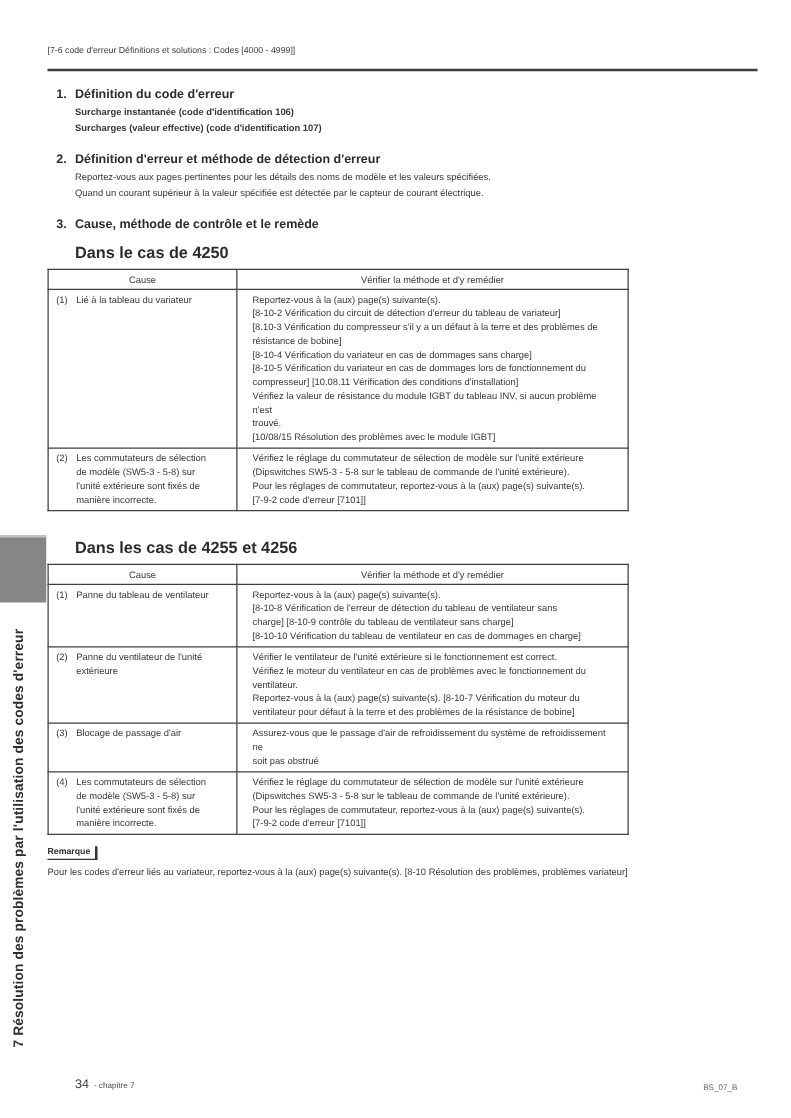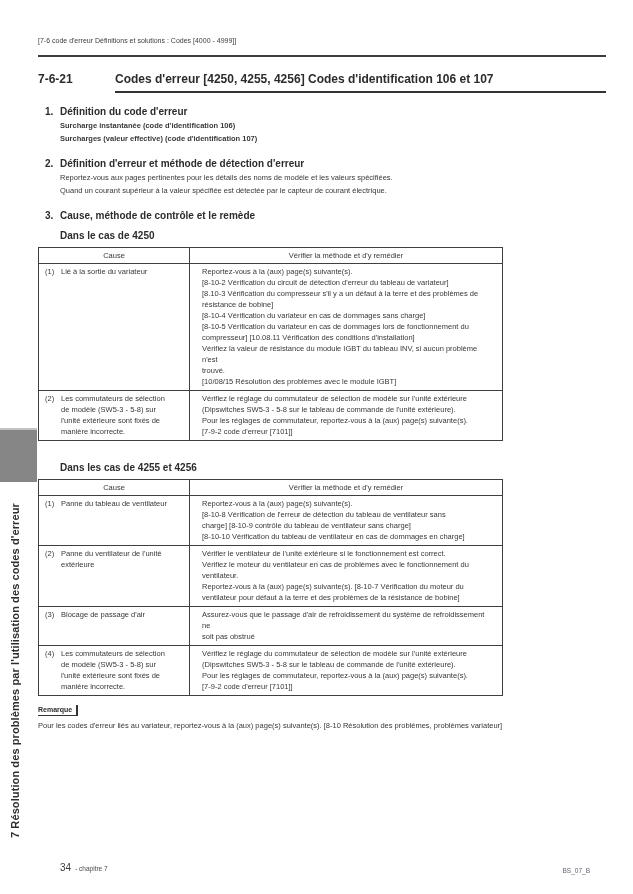--- a/index.html
+++ b/index.html
@@ -23,21 +23,21 @@
   .main-heading .mh-title { flex:1; font-size:12px; font-weight:bold; color:#2c2c2c;
     padding-bottom:5px; border-bottom:2.5px solid #333; }
 
   .section { margin-top:13px; }
   .sec-head { display:flex; font-size:10px; font-weight:bold; color:#2c2c2c; }
   .sec-head .sn { width:15px; margin-left:7px; }
   .sec-lines { margin-left:22px; margin-top:3px; }
   .sec-lines .line { font-size:7.5px; line-height:12.5px; }
   .sec-lines.boldlines .line { font-weight:bold; }
 
-  .table-caption { margin-left:22px; font-size:10px; font-weight:bold; color:#2c2c2c; }
+  .table-caption { margin-left:22px; font-size:13px; font-weight:bold; color:#2c2c2c; }
   .cap1 { margin-top:9px; } .cap2 { margin-top:21px; }
 
   table.t { border-collapse:collapse; table-layout:fixed; width:465px;
     margin-top:6px; font-size:7.5px; }
   table.t th, table.t td { border:1px solid #3f3f3f; vertical-align:top; }
   table.t th { font-weight:normal; text-align:center; padding:2px; height:16px;
     line-height:11px; }
   td.cause { padding:2px 4px 3px 6px; }
   .cause-inner { display:flex; line-height:11px; }
   .cause-inner .num { width:16px; flex:0 0 16px; }
@@ -60,24 +60,20 @@
 <div class="page">
 
   <div class="side-tab"></div>
   <div class="side-vertical">7 Résolution des problèmes par l'utilisation des codes d'erreur</div>
 
   <div class="content">
 
     <div class="breadcrumb">[7-6 code d'erreur Définitions et solutions : Codes [4000 - 4999]]</div>
     <div class="top-rule"></div>
 
-    <div class="main-heading">
-      <div class="mh-num">7-6-21</div>
-      <div class="mh-title">Codes d'erreur [4250, 4255, 4256] Codes d'identification 106 et 107</div>
-    </div>
 
     <div class="section">
       <div class="sec-head">
         <span class="sn">1.</span>
         <span>Définition du code d'erreur</span>
       </div>
       <div class="sec-lines boldlines">
         <div class="line">Surcharge instantanée (code d'identification 106)</div>
         <div class="line">Surcharges (valeur effective) (code d'identification 107)</div>
       </div>
@@ -110,21 +106,21 @@
         </colgroup>
       <tbody>
           <tr>
         <th>Cause</th>
         <th>Vérifier la méthode et d'y remédier</th>
       </tr>
       <tr>
         <td class="cause">
           <div class="cause-inner">
             <span class="num">(1)</span>
-            <span class="ctext">Lié à la sortie du variateur</span>
+            <span class="ctext">Lié à la tableau du variateur</span>
           </div>
         </td>
         <td class="remedy">Reportez-vous à la (aux) page(s) suivante(s).
 [8-10-2 Vérification du circuit de détection d'erreur du tableau de variateur]
 [8.10-3 Vérification du compresseur s'il y a un défaut à la terre et des problèmes de
 résistance de bobine]
 [8-10-4 Vérification du variateur en cas de dommages sans charge]
 [8-10-5 Vérification du variateur en cas de dommages lors de fonctionnement du
 compresseur] [10.08.11 Vérification des conditions d'installation]
 Vérifiez la valeur de résistance du module IGBT du tableau INV, si aucun problème n'est

